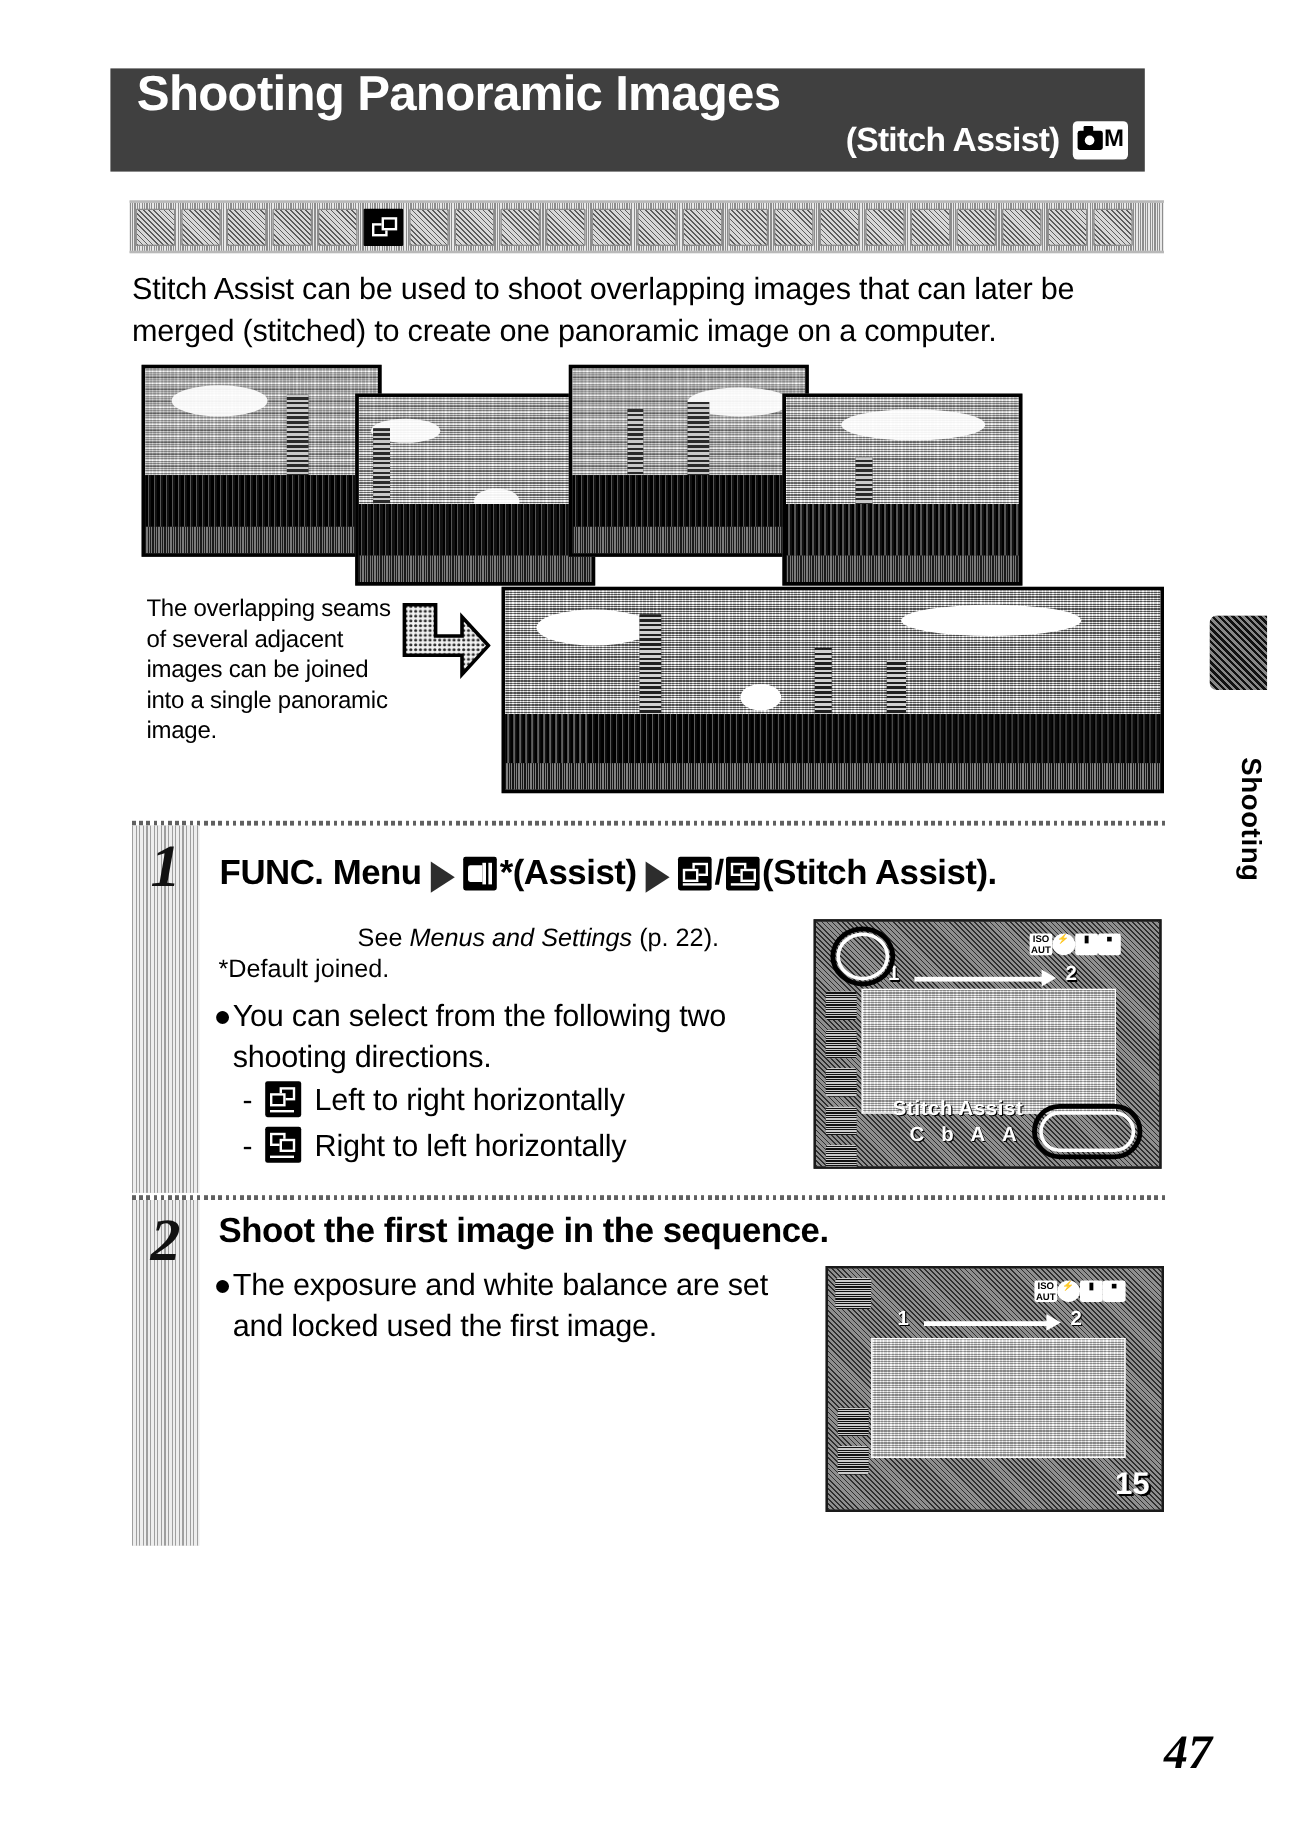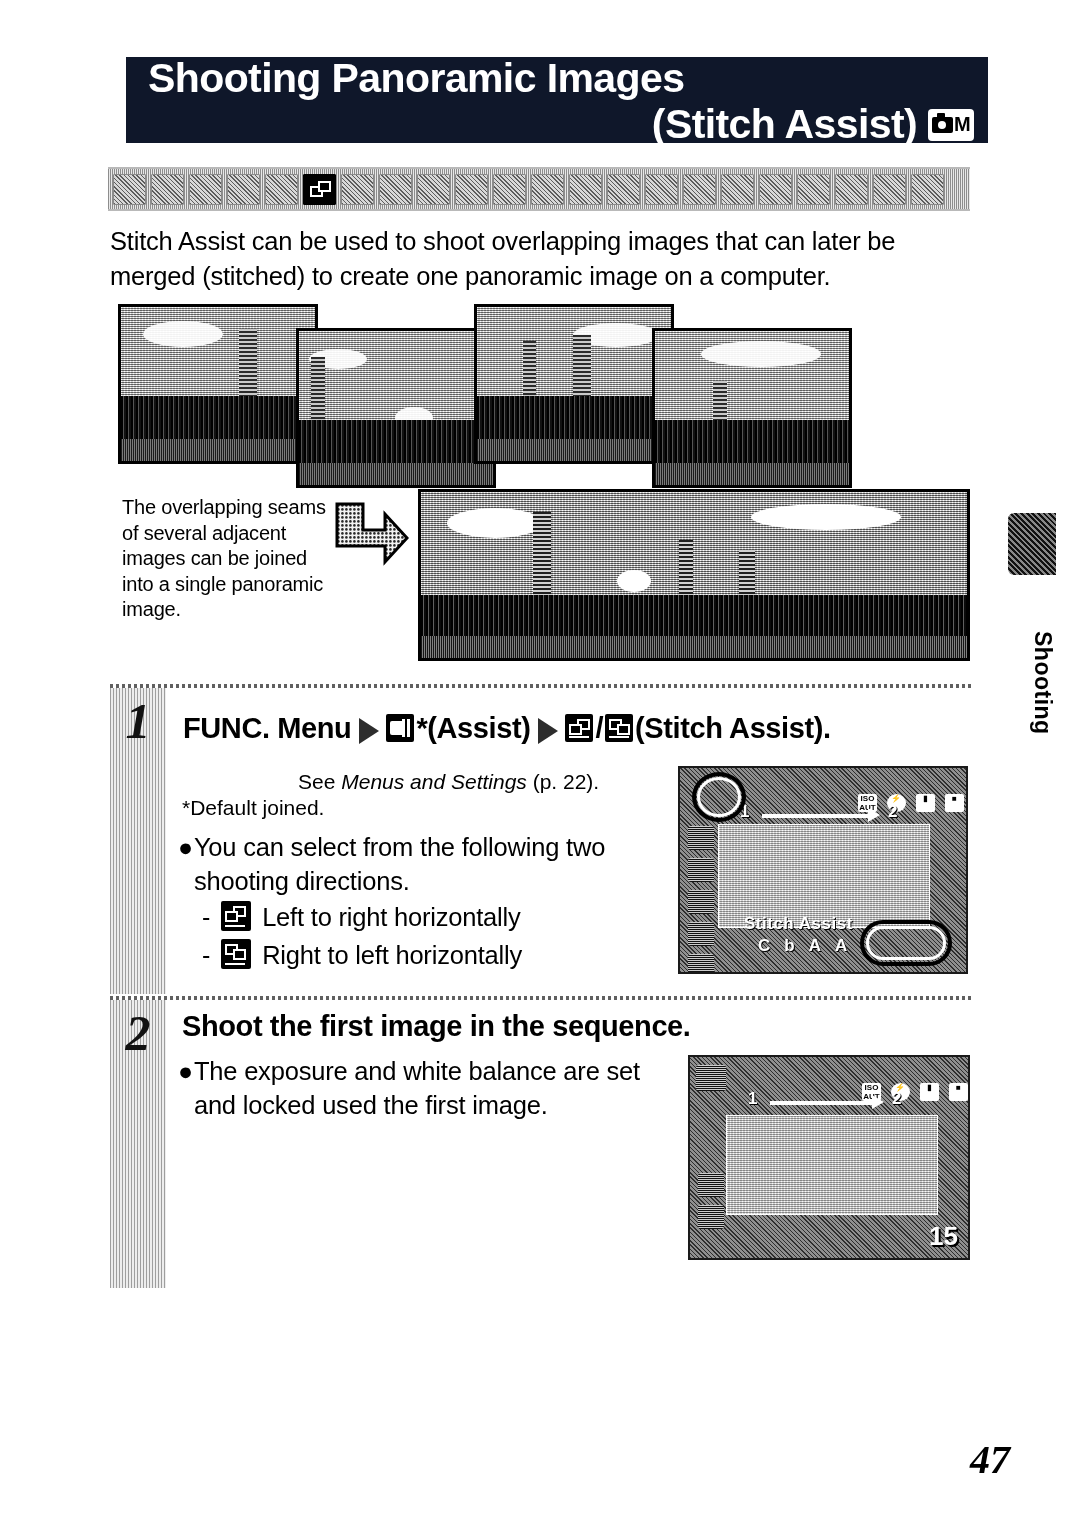--- a/index.html
+++ b/index.html
@@ -20,44 +20,44 @@
   #page {
     position: absolute;
     left: 0; top: 0;
     width: 1080px; height: 1523px;
     background: #fff;
   }
 
   
   #title-banner {
     position: absolute;
-    left: 126px; top: 57px;
+    left: 92px; top: 57px;
     width: 862px; height: 86px;
-    background: #0f172a;
+    background: #404040;
     overflow: hidden;
   }
   #title-line1 {
     position: absolute;
     left: 22px; top: -2px;
     font-size: 41px;
     font-weight: bold;
     color: #fff;
     letter-spacing: -0.6px;
     white-space: nowrap;
     font-family: "Liberation Sans", sans-serif;
   }
   #title-line2-wrap {
     position: absolute;
     right: 14px; top: 44px;
     display: flex;
     align-items: center;
     gap: 11px;
   }
   #title-line2 {
-    font-size: 41px;
+    font-size: 28px;
     font-weight: bold;
     color: #fff;
     letter-spacing: -0.6px;
     white-space: nowrap;
   }
   
   .cam-m-badge {
     width: 46px; height: 32px;
     background: #fff;
     border-radius: 4px;
@@ -430,23 +430,22 @@
     background:
       repeating-linear-gradient(0deg, rgba(255,255,255,.6) 0 1px, rgba(120,120,120,.6) 1px 2px),
       repeating-linear-gradient(90deg, #ededed 0 1px, #9a9a9a 1px 3px),
       #c9c9c9;
     border: 1px solid #fff;
     box-sizing: border-box;
   }
   .lcd .topbar-icons {
     position: absolute;
     display: flex;
-    gap: 10px;
+    gap: 0;
     align-items: center;
-    margin-top: 16px;
   }
   .lcd .ti {
     width: 19px; height: 18px;
     background: #fff;
     color: #000;
     font-size: 8px;
     font-weight: bold;
     line-height: 9px;
     text-align: center;
     border-radius: 2px;

